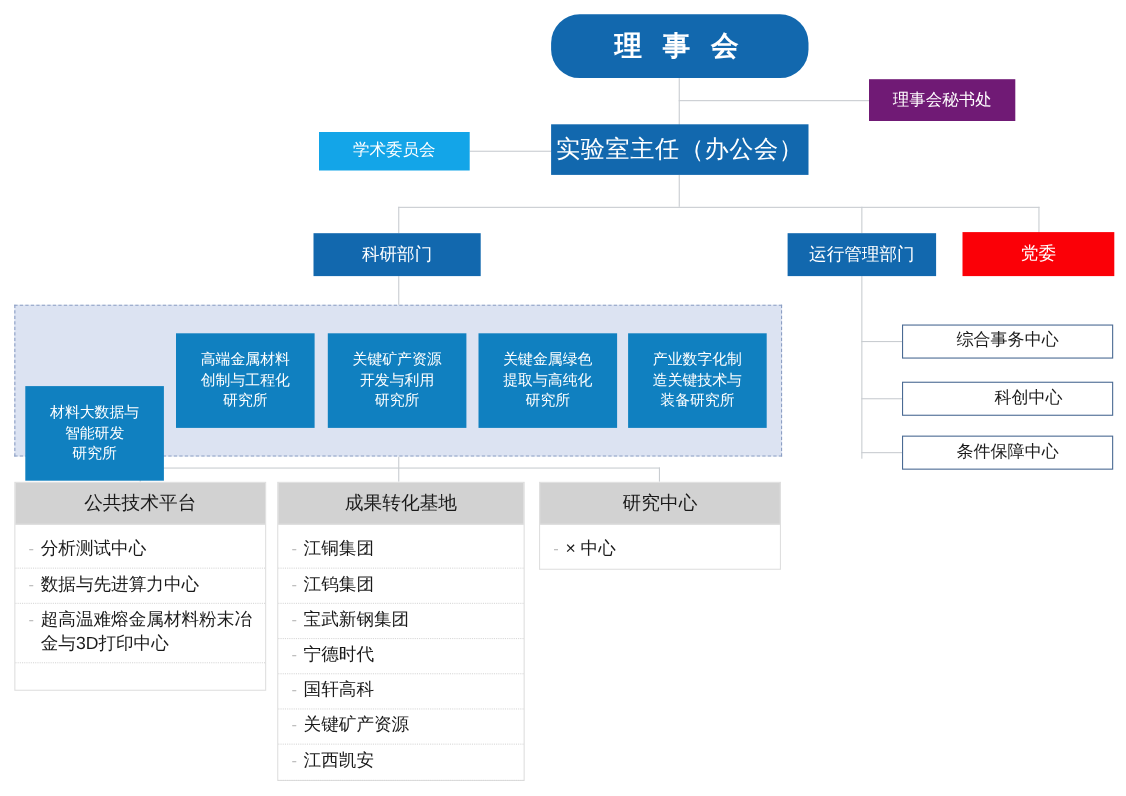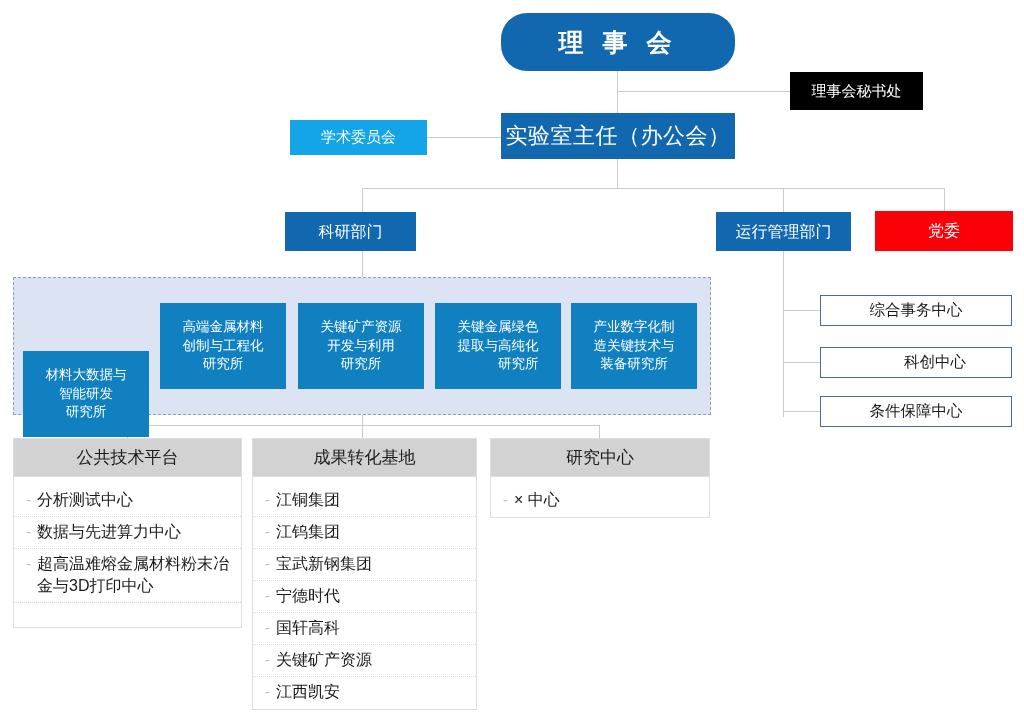--- a/index.html
+++ b/index.html
@@ -20,21 +20,21 @@
   }
   .n-board {
     background: #1268AE;
     font-size: 25px; font-weight: bold; letter-spacing: 6px;
   }
   .n-director {
     background: #1268AE;
     font-size: 22px; font-weight: normal; letter-spacing: 0.5px;
   }
   .n-secretariat {
-    background: #000000;
+    background: #701a75;
     font-size: 15px; font-weight: normal;
   }
   .n-academic {
     background: #13A5E8;
     font-size: 15px; font-weight: normal;
   }
   .n-dept {
     background: #1268AE;
     font-size: 16px; font-weight: normal;
   }
@@ -140,21 +140,21 @@
   </div>
 
   <div class="node n-academic" style="left:290px; top:120px; width:137px; height:35px;">
     <span>学术委员会</span>
   </div>
 
   <div class="node n-director" style="left:501px; top:113px; width:234px; height:46px;">
     <span>实验室主任（办公会）</span>
   </div>
 
-  <div class="node n-dept" style="left:285px; top:212px; width:131px; height:39px;font-family:Liberation Serif, serif;">
+  <div class="node n-dept" style="left:285px; top:212px; width:152px; height:39px;font-family:Liberation Serif, serif;">
     <span>科研部门</span>
   </div>
 
   <div class="node n-dept" style="left:716px; top:212px; width:135px; height:39px;">
     <span>运行管理部门</span>
   </div>
 
   <div class="node n-party" style="left:875px; top:211px; width:138px; height:40px;">
     <span>党委</span>
   </div>
@@ -169,21 +169,21 @@
   <div class="node n-inst" style="left:160px; top:303px; width:126px; height:86px; white-space:pre-line;">
     <span>高端金属材料
 创制与工程化
 研究所</span>
   </div>
   <div class="node n-inst" style="left:298px; top:303px; width:126px; height:86px; white-space:pre-line;">
     <span>关键矿产资源
 开发与利用
 研究所</span>
   </div>
-  <div class="node n-inst" style="left:435px; top:303px; width:126px; height:86px; white-space:pre-line;text-align:right;">
+  <div class="node n-inst" style="left:435px; top:303px; width:126px; height:86px; white-space:pre-line;">
     <span>关键金属绿色
 提取与高纯化
 研究所</span>
   </div>
   <div class="node n-inst" style="left:571px; top:303px; width:126px; height:86px; white-space:pre-line;">
     <span>产业数字化制
 造关键技术与
 装备研究所</span>
   </div>
 

